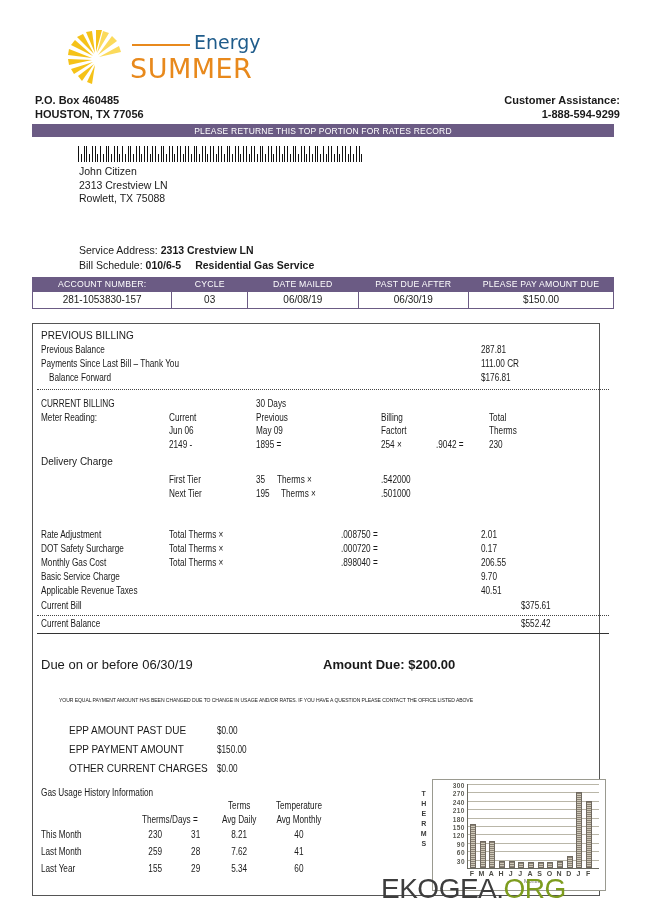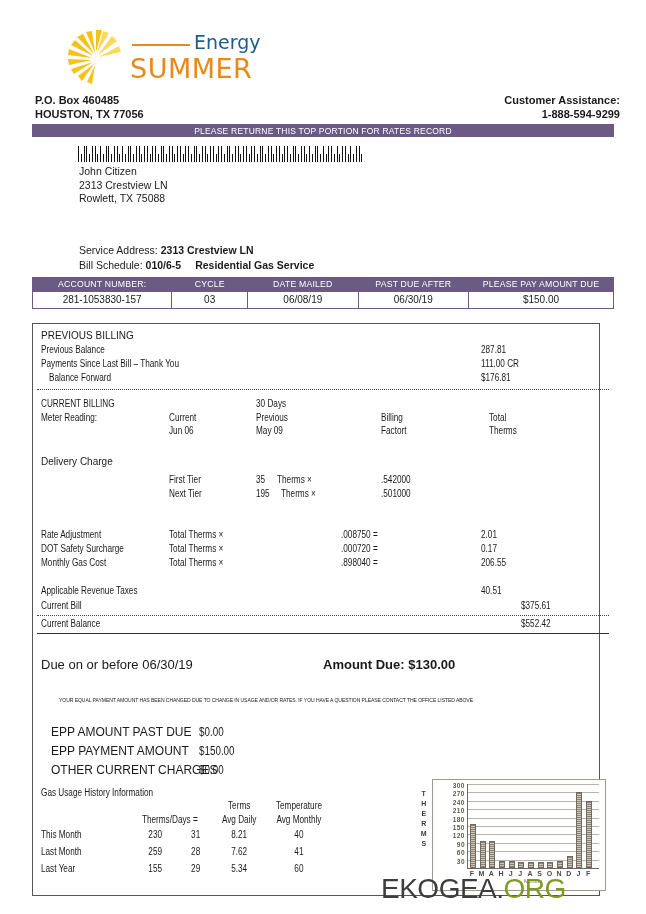--- a/index.html
+++ b/index.html
@@ -234,22 +234,22 @@
     position: absolute;
     left: 26px;
     top: 371px;
     width: 260px;
     font-size: 6.2px;
     line-height: 9px;
     letter-spacing: -0.1px;
   }
   .epp-row {
     position: absolute;
-    left: 18px;
-    font-size: 12px;
+    left: 36px;
+    font-size: 10px;
     white-space: nowrap;
   }
   .epp-row .ev { position: absolute; left: 148px; }
 
   
   #usage-title {
     position: absolute;
     left: 8px;
     top: 463px;
     font-size: 10px;
@@ -598,20 +598,27 @@
     <span class="cond c-b">Previous</span>
     <span class="cond c-c">Billing</span>
     <span class="cond c-e" style="left:448px;">Total</span>
   </div>
   <div class="row" style="left:8px; top:101px; width:560px;">
     <span class="cond c-a">Jun 06</span>
     <span class="cond c-b">May 09</span>
     <span class="cond c-c">Factort</span>
     <span class="cond c-e" style="left:448px;">Therms</span>
   </div>
+  <div class="row" style="left:8px; top:115px; width:560px;">
+    <span class="cond c-a">2149 -</span>
+    <span class="cond c-b">1895 =</span>
+    <span class="cond c-c">254 ×</span>
+    <span class="cond" style="position:absolute; left:395px;">.9042 =</span>
+    <span class="cond" style="position:absolute; left:448px;">230</span>
+  </div>
 
   <div class="row" style="left:8px; top:132px;">
     <span class="cond">Delivery Charge</span>
   </div>
   <div class="row" style="left:8px; top:150px; width:560px;">
     <span class="cond c-a">First Tier</span>
     <span class="cond c-b">35</span>
     <span class="cond" style="position:absolute; left:236px;">Therms ×</span>
     <span class="cond" style="position:absolute; left:340px;">.542000</span>
   </div>
@@ -633,38 +640,42 @@
     <span class="cond c-a">Total Therms ×</span>
     <span class="cond" style="position:absolute; left:300px;">.000720 =</span>
     <span class="cond" style="position:absolute; left:440px;">0.17</span>
   </div>
   <div class="row" style="left:8px; top:233px; width:560px;">
     <span class="cond c-label">Monthly Gas Cost</span>
     <span class="cond c-a">Total Therms ×</span>
     <span class="cond" style="position:absolute; left:300px;">.898040 =</span>
     <span class="cond" style="position:absolute; left:440px;">206.55</span>
   </div>
+  <div class="row" style="left:8px; top:247px; width:560px;">
+    <span class="cond c-label">Basic Service Charge</span>
+    <span class="cond" style="position:absolute; left:440px;">9.70</span>
+  </div>
   <div class="row" style="left:8px; top:261px; width:560px;">
     <span class="cond c-label">Applicable Revenue Taxes</span>
     <span class="cond" style="position:absolute; left:440px;">40.51</span>
   </div>
 
   <div class="row" style="left:8px; top:276px; width:560px;">
     <span class="cond c-label">Current Bill</span>
     <span class="cond" style="position:absolute; left:480px;">$375.61</span>
   </div>
   <div class="dashline" style="top:291px;"></div>
   <div class="row" style="left:8px; top:294px; width:560px;">
     <span class="cond c-label">Current Balance</span>
     <span class="cond" style="position:absolute; left:480px;">$552.42</span>
   </div>
   <div class="solidline" style="top:309px;"></div>
 
   <div id="due-line">Due on or before 06/30/19</div>
-  <div id="amount-due-line">Amount Due: $130.00</div>
+  <div id="amount-due-line">Amount Due: $200.00</div>
 
   <div id="epp-notice" class="cond">YOUR EQUAL PAYMENT AMOUNT HAS BEEN CHANGED DUE TO CHANGE IN USAGE AND/OR RATES. IF YOU HAVE A QUESTION PLEASE CONTACT THE OFFICE LISTED ABOVE</div>
   <div class="epp-row" style="top:401px;">
     <span class="cond">EPP AMOUNT PAST DUE</span>
     <span class="cond ev">$0.00</span>
   </div>
   <div class="epp-row" style="top:420px;">
     <span class="cond">EPP PAYMENT AMOUNT</span>
     <span class="cond ev">$150.00</span>
   </div>

